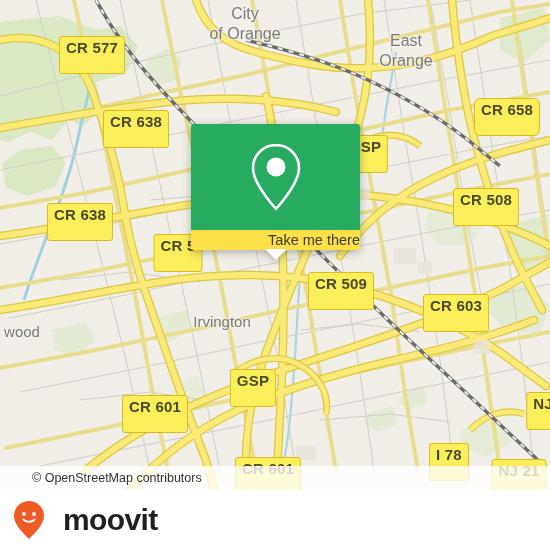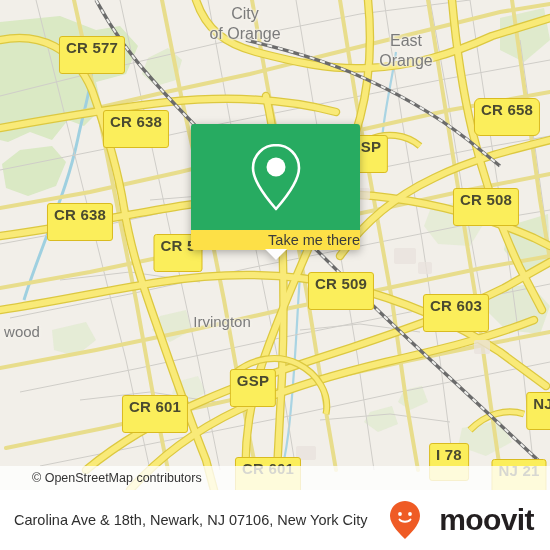--- a/index.html
+++ b/index.html
@@ -328,21 +328,20 @@
         <div id="popup-tail"></div>
       </div>
     </div>
 
     <div id="attribution">
       <span>© OpenStreetMap contributors</span>
     </div>
   </div>
 
   <div id="bottom-bar">
-    <div id="address-text">Carolina Ave &amp; 18th, Newark, NJ 07106, New York City</div>
     <div id="moovit-logo">
       <svg width="30" height="38" viewBox="0 0 30 38">
         <path d="M15 0 C6.7 0 0 6.7 0 15 C0 24 11 34 15 38 C19 34 30 24 30 15 C30 6.7 23.3 0 15 0 Z" fill="#ef5b25"></path>
         <circle cx="10" cy="13" r="1.9" fill="#ffffff"></circle>
         <circle cx="20" cy="13" r="1.9" fill="#ffffff"></circle>
         <path d="M9.5 18.5 C11.5 21.4 18.5 21.4 20.5 18.5" fill="none" stroke="#ffffff" stroke-width="1.9" stroke-linecap="round"></path>
       </svg>
       <span id="moovit-wordmark">moovit</span>
     </div>
   </div>

